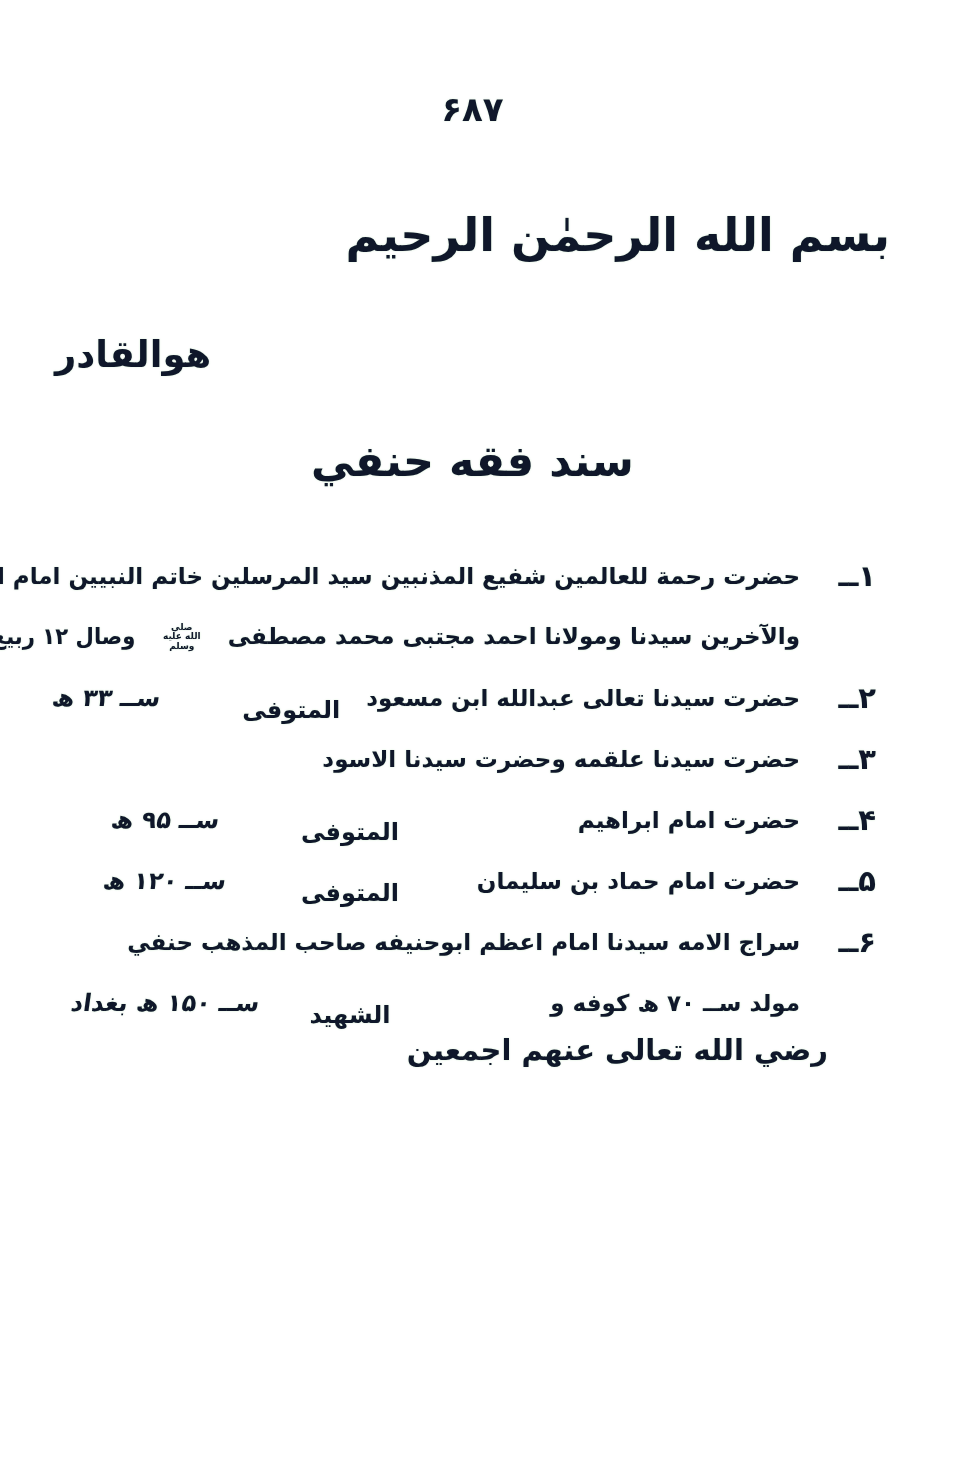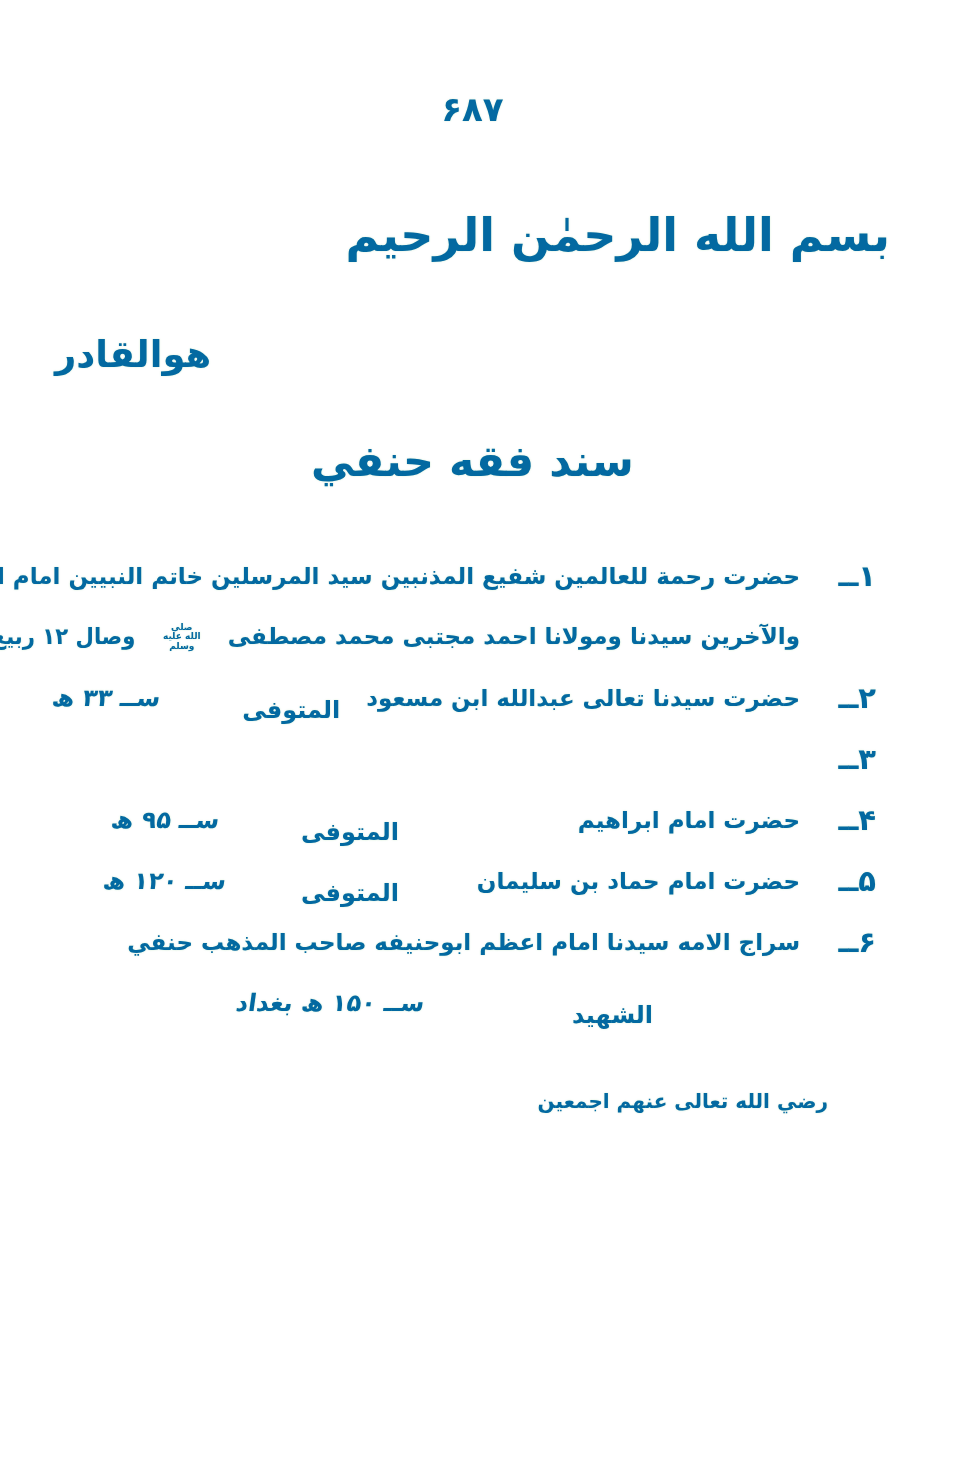--- a/index.html
+++ b/index.html
@@ -17,21 +17,21 @@
   }
   .page {
     width: 960px;
     height: 1481px;
     background: #ffffff;
     box-sizing: border-box;
     padding: 92px 70px 0 55px;
     color: #006400;
   }
   .ink {
-    color: #0369a1;
+    color: #0f172a;
     text-shadow: 0 0 2px rgba(205, 235, 205, 0.9);
     font-weight: bold;
   }
   
   .page-number {
     text-align: center;
     font-size: 34px;
     letter-spacing: 4px;
     line-height: 1;
     margin-bottom: 0;
@@ -109,25 +109,24 @@
     letter-spacing: 0;
   }
   .compressed {
     display: inline-block;
     letter-spacing: -1px;
     transform: scaleX(0.92);
     transform-origin: right center;
   }
   
   .footer-line {
-    margin-top: 56px;
     margin-left: auto;
     margin-right: 62px;
     width: max-content;
-    font-size: 20px;
+    font-size: 29px;
     white-space: nowrap;
   }
 </style>
 </head>
 <body>
 
 <div class="page">
 
   <div class="page-number ink">۶۸۷</div>
 
@@ -158,20 +157,21 @@
       <div class="cell-num ink">۲ــ</div>
       <div class="cell-name ink">حضرت سيدنا تعالى عبدالله ابن مسعود</div>
       <div class="cell-died ink">المتوفى</div>
       <div class="cell-year ink">
         <span class="year-swash">ســ ۳۳ ھ</span>
       </div>
     </div>
 
     <div class="row two-col">
       <div class="cell-num ink">۳ــ</div>
+      <div class="cell-name ink">حضرت سيدنا علقمه وحضرت سيدنا الاسود</div>
     </div>
 
     <div class="row">
       <div class="cell-num ink">۴ــ</div>
       <div class="cell-name ink">حضرت امام ابراهيم</div>
       <div class="cell-died ink">المتوفى</div>
       <div class="cell-year ink">
         <span class="year-swash">ســ ۹۵ ھ</span>
       </div>
     </div>
@@ -185,20 +185,21 @@
       </div>
     </div>
 
     <div class="row two-col">
       <div class="cell-num ink">۶ــ</div>
       <div class="cell-name ink">سراج الامه سيدنا امام اعظم ابوحنيفه صاحب المذهب حنفي</div>
     </div>
 
     <div class="row">
       <div class="cell-num"></div>
+      <div class="cell-name ink">مولد ســ ۷۰ ھ كوفه و</div>
       <div class="cell-died ink">الشهيد</div>
       <div class="cell-year ink">
         <span class="year-swash">ســ ۱۵۰ ھ بغداد</span>
       </div>
     </div>
 
   </div>
 
   <div class="footer-line ink">رضي الله تعالى عنهم اجمعين</div>
 

